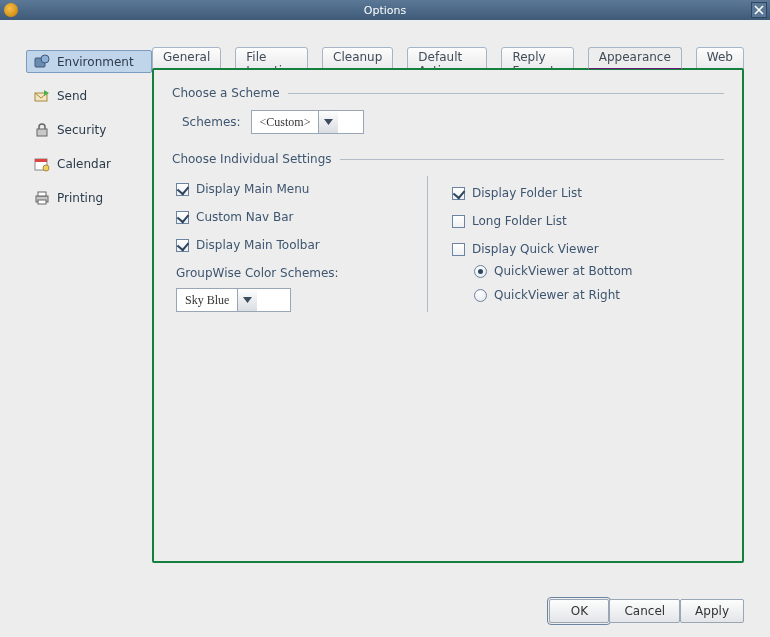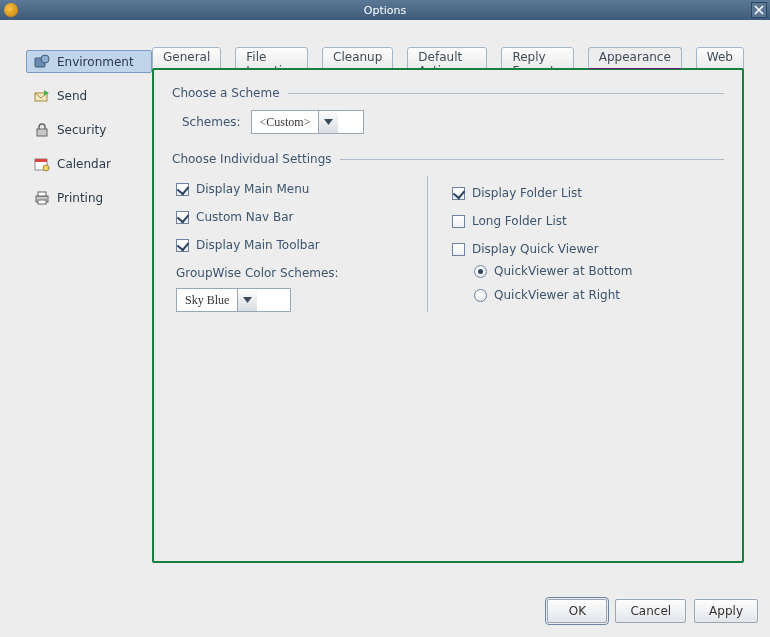--- a/index.html
+++ b/index.html
@@ -218,24 +218,23 @@
   .radio.checked::after {
     content: "";
     position: absolute;
     left: 3px; top: 3px;
     width: 5px; height: 5px;
     background: #2e4660;
     border-radius: 50%;
   }
   .button-bar {
     position: absolute;
-    right: 12px;
+    right: 26px;
     bottom: 14px;
     display: flex;
-    gap: 8px;
   }
   .btn {
     min-width: 60px;
     height: 24px;
     border: 1px solid #99a6b3;
     background: linear-gradient(to bottom, #fdfdfd, #e3e5e9);
     padding: 0 14px;
     display: inline-flex;
     align-items: center;
     justify-content: center;

